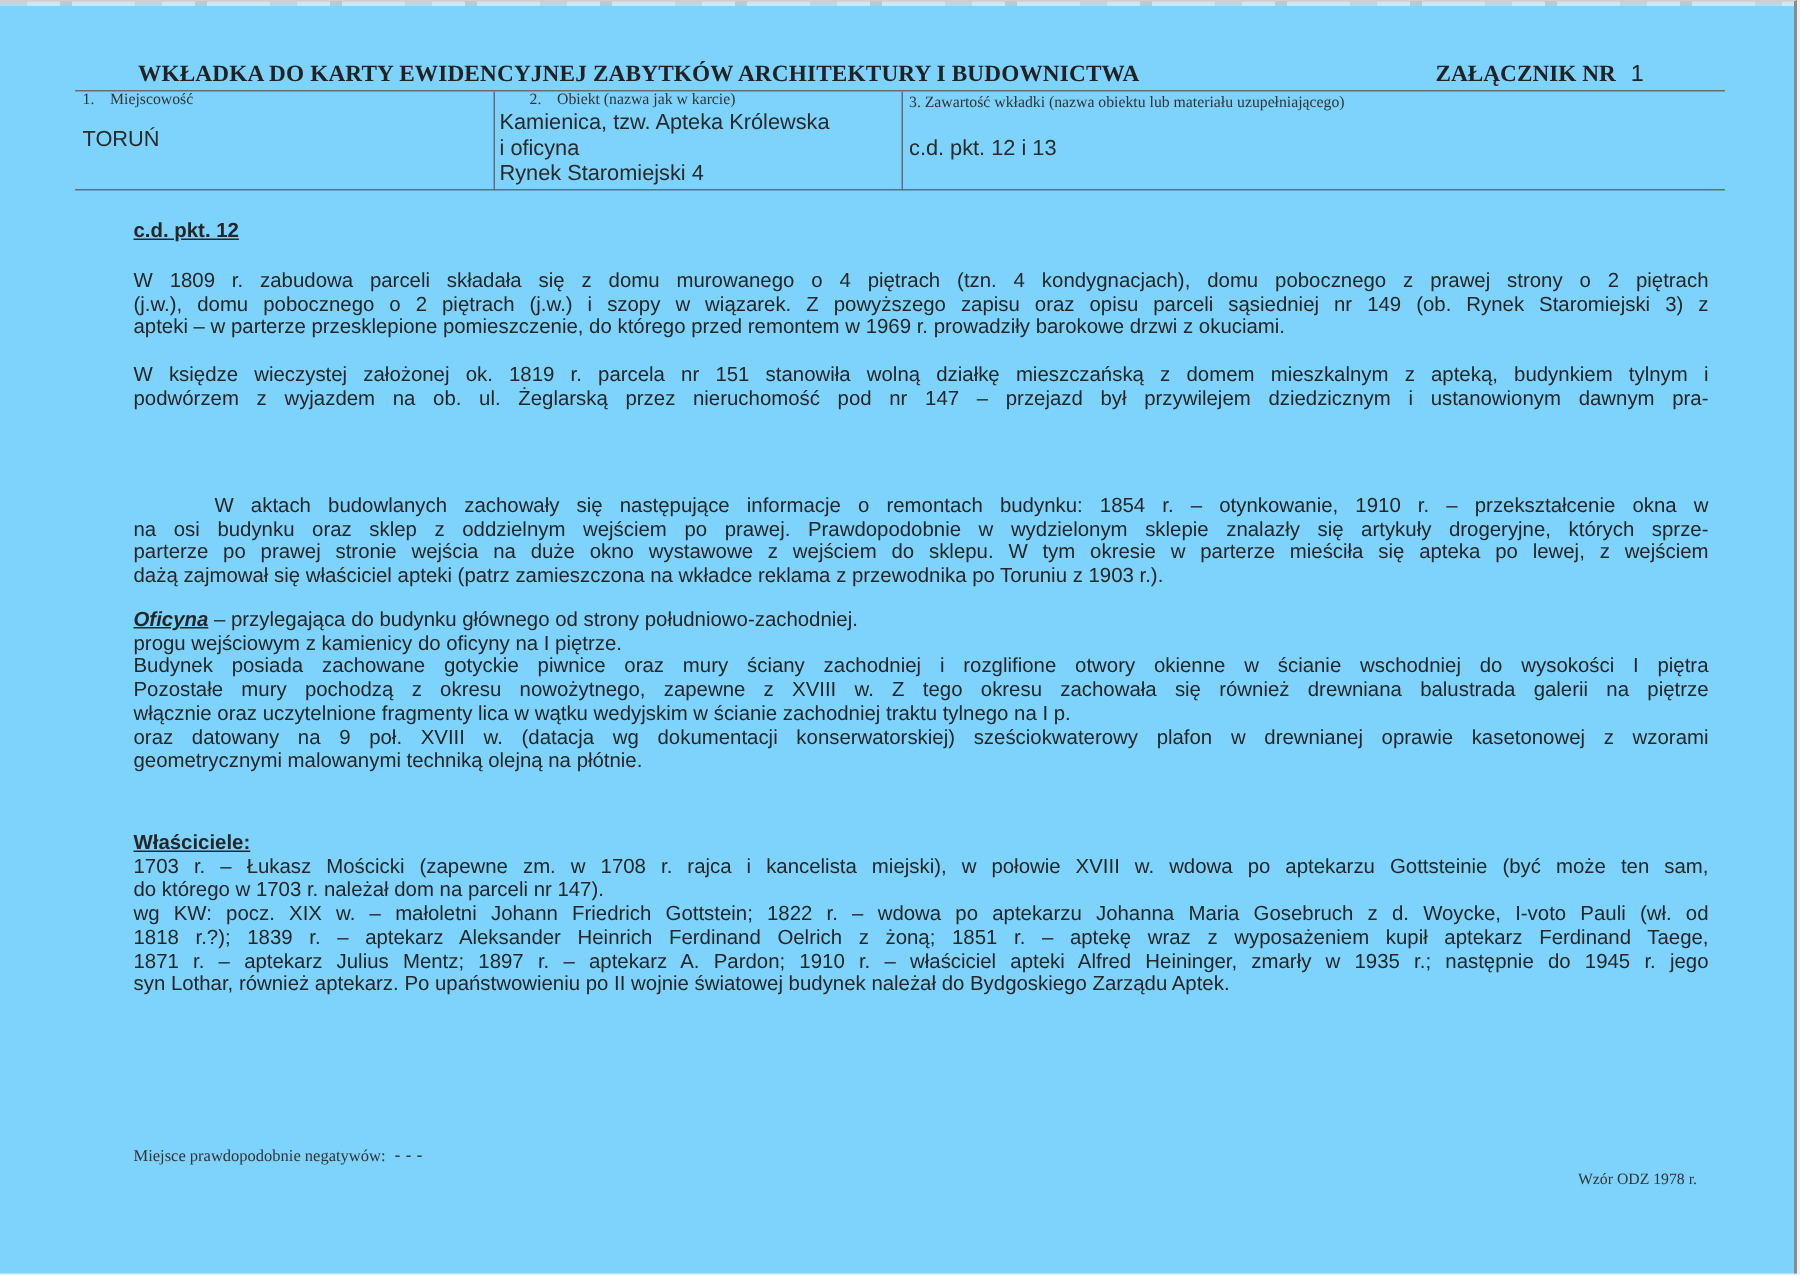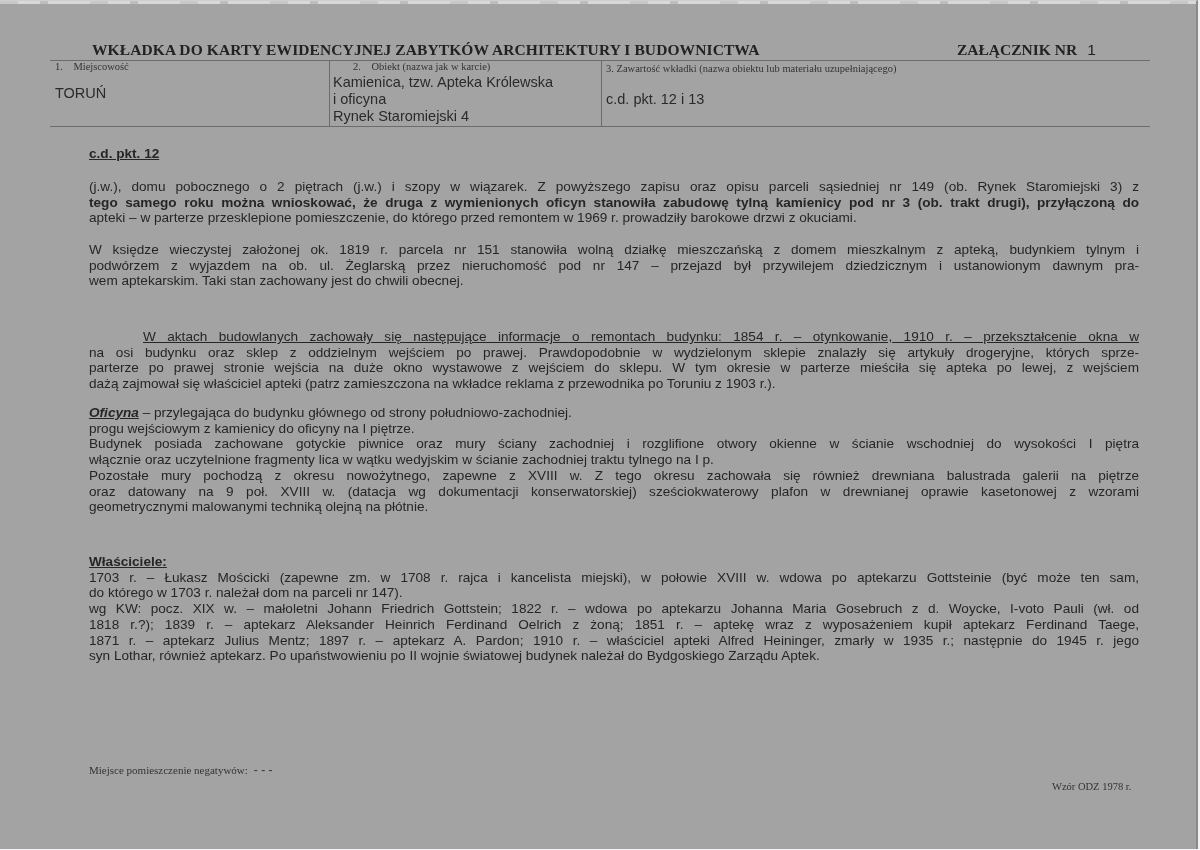--- a/index.html
+++ b/index.html
@@ -7,21 +7,21 @@
       padding: 0;
       width: 1200px;
       height: 850px;
       background: #f1f1f3;
       overflow: hidden;
     }
     .page {
       position: relative;
       width: 1196px;
       height: 848px;
-      background: #a3a3a3;
+      background: #7dd3fc;
       border-right: 2px solid #8a8a8a;
       border-top: 1px solid #cfcfd2;
     }
     .serif { font-family: "Liberation Serif", "DejaVu Serif", serif; }
     .sans { font-family: "Liberation Sans", "DejaVu Sans", sans-serif; }
 
     .header-title {
       position: absolute;
       left: 92px;
       top: 40px;
@@ -151,65 +151,64 @@
   </div>
 
   <div class="field-label serif" data-name="insert-content-label" style="left:606px; top:62px;">3. Zawartość wkładki (nazwa obiektu lub materiału uzupełniającego)</div>
   <div class="field-value sans" data-name="insert-content-value" style="left:606px; top:90px;">c.d. pkt. 12 i 13</div>
 
   <div class="body-text sans" data-name="section-heading-pkt12" style="top:145px;">
     <span class="underline" data-name="section-heading-text">c.d. pkt. 12</span>
   </div>
 
   <div class="body-text sans" data-name="paragraph-1" style="top:178px;">
+    <span class="line" data-name="text-line">W 1809 r. zabudowa parceli składała się z domu murowanego o 4 piętrach (tzn. 4 kondygnacjach), domu pobocznego z prawej strony o 2 piętrach</span>
     <span class="line" data-name="text-line">(j.w.), domu pobocznego o 2 piętrach (j.w.) i szopy w wiązarek. Z powyższego zapisu oraz opisu parceli sąsiedniej nr 149 (ob. Rynek Staromiejski 3) z</span>
-    <span class="line bold" data-name="text-line" style="font-weight:600;">tego samego roku można wnioskować, że druga z wymienionych oficyn stanowiła zabudowę tylną kamienicy pod nr 3 (ob. trakt drugi), przyłączoną do</span>
     <span class="line last" data-name="text-line">apteki – w parterze przesklepione pomieszczenie, do którego przed remontem w 1969 r. prowadziły barokowe drzwi z okuciami.</span>
   </div>
 
   <div class="body-text sans" data-name="paragraph-2" style="top:241px;">
     <span class="line" data-name="text-line">W księdze wieczystej założonej ok. 1819 r. parcela nr 151 stanowiła wolną działkę mieszczańską z domem mieszkalnym z apteką, budynkiem tylnym i</span>
     <span class="line" data-name="text-line">podwórzem z wyjazdem na ob. ul. Żeglarską przez nieruchomość pod nr 147 – przejazd był przywilejem dziedzicznym i ustanowionym dawnym pra-</span>
-    <span class="line last" data-name="text-line">wem aptekarskim. Taki stan zachowany jest do chwili obecnej.</span>
-  </div>
-
-  <div class="body-text sans" data-name="paragraph-3" style="top:328px;text-decoration:underline;">
+  </div>
+
+  <div class="body-text sans" data-name="paragraph-3" style="top:328px;">
     <span class="line indent" data-name="text-line" style="position:absolute; top:-0px;">W aktach budowlanych zachowały się następujące informacje o remontach budynku: 1854 r. – otynkowanie, 1910 r. – przekształcenie okna w</span>
   </div>
   <div class="body-text sans" data-name="paragraph-3-body" style="top:328px;">
     <span class="line indent" data-name="text-line" style="visibility:hidden;">W aktach budowlanych zachowały się następujące informacje o remontach budynku: 1854 r. – otynkowanie, 1910 r. – przekształcenie okna w</span>
     <span class="line" data-name="text-line">na osi budynku oraz sklep z oddzielnym wejściem po prawej. Prawdopodobnie w wydzielonym sklepie znalazły się artykuły drogeryjne, których sprze-</span>
     <span class="line" data-name="text-line">parterze po prawej stronie wejścia na duże okno wystawowe z wejściem do sklepu. W tym okresie w parterze mieściła się apteka po lewej, z wejściem</span>
     <span class="line last" data-name="text-line">dażą zajmował się właściciel apteki (patrz zamieszczona na wkładce reklama z przewodnika po Toruniu z 1903 r.).</span>
   </div>
 
   <div class="body-text sans" data-name="outbuilding-section" style="top:404px;">
     <span class="line last" data-name="outbuilding-intro">
       <span class="italic underline" data-name="outbuilding-term">Oficyna</span><span data-name="outbuilding-intro-text"> – przylegająca do budynku głównego od strony południowo-zachodniej.</span>
     </span>
     <span class="line last" data-name="text-line">progu wejściowym z kamienicy do oficyny na I piętrze.</span>
     <span class="line" data-name="text-line">Budynek posiada zachowane gotyckie piwnice oraz mury ściany zachodniej i rozglifione otwory okienne w ścianie wschodniej do wysokości I piętra</span>
+    <span class="line" data-name="text-line">Pozostałe mury pochodzą z okresu nowożytnego, zapewne z XVIII w. Z tego okresu zachowała się również drewniana balustrada galerii na piętrze</span>
     <span class="line last" data-name="text-line">włącznie oraz uczytelnione fragmenty lica w wątku wedyjskim w ścianie zachodniej traktu tylnego na I p.</span>
-    <span class="line" data-name="text-line">Pozostałe mury pochodzą z okresu nowożytnego, zapewne z XVIII w. Z tego okresu zachowała się również drewniana balustrada galerii na piętrze</span>
     <span class="line" data-name="text-line">oraz datowany na 9 poł. XVIII w. (datacja wg dokumentacji konserwatorskiej) sześciokwaterowy plafon w drewnianej oprawie kasetonowej z wzorami</span>
     <span class="line last" data-name="text-line">geometrycznymi malowanymi techniką olejną na płótnie.</span>
   </div>
 
   <div class="body-text sans" data-name="owners-section" style="top:553px;">
     <span class="line last underline" data-name="owners-heading" style="text-decoration:none;">Właściciele:</span>
     <span class="line" data-name="owner-line">1703 r. – Łukasz Mościcki (zapewne zm. w 1708 r. rajca i kancelista miejski), w połowie XVIII w. wdowa po aptekarzu Gottsteinie (być może ten sam,</span>
     <span class="line last" data-name="owner-line">do którego w 1703 r. należał dom na parceli nr 147).</span>
     <span class="line" data-name="owner-line">wg KW: pocz. XIX w. – małoletni Johann Friedrich Gottstein; 1822 r. – wdowa po aptekarzu Johanna Maria Gosebruch z d. Woycke, I-voto Pauli (wł. od</span>
     <span class="line" data-name="owner-line">1818 r.?); 1839 r. – aptekarz Aleksander Heinrich Ferdinand Oelrich z żoną; 1851 r. – aptekę wraz z wyposażeniem kupił aptekarz Ferdinand Taege,</span>
     <span class="line" data-name="owner-line">1871 r. – aptekarz Julius Mentz; 1897 r. – aptekarz A. Pardon; 1910 r. – właściciel apteki Alfred Heininger, zmarły w 1935 r.; następnie do 1945 r. jego</span>
     <span class="line last" data-name="owner-line">syn Lothar, również aptekarz. Po upaństwowieniu po II wojnie światowej budynek należał do Bydgoskiego Zarządu Aptek.</span>
   </div>
 
   <div class="footer-label serif" data-name="negatives-row" style="left:89px; top:762px;">
-    <span data-name="negatives-label">Miejsce pomieszczenie negatywów:</span><span class="footer-dash" data-name="negatives-value">- - -</span>
+    <span data-name="negatives-label">Miejsce prawdopodobnie negatywów:</span><span class="footer-dash" data-name="negatives-value">- - -</span>
   </div>
   <div class="template-note serif" data-name="template-note">Wzór ODZ 1978 r.</div>
 </div>
 
 <style>
   
   [data-name="paragraph-3"] { display: block; }
   [data-name="paragraph-3"] .line { position: static !important; }
   [data-name="paragraph-3-body"] .indent { visibility: hidden; }
   [data-name="paragraph-3"] { height: 16px; overflow: hidden; }

